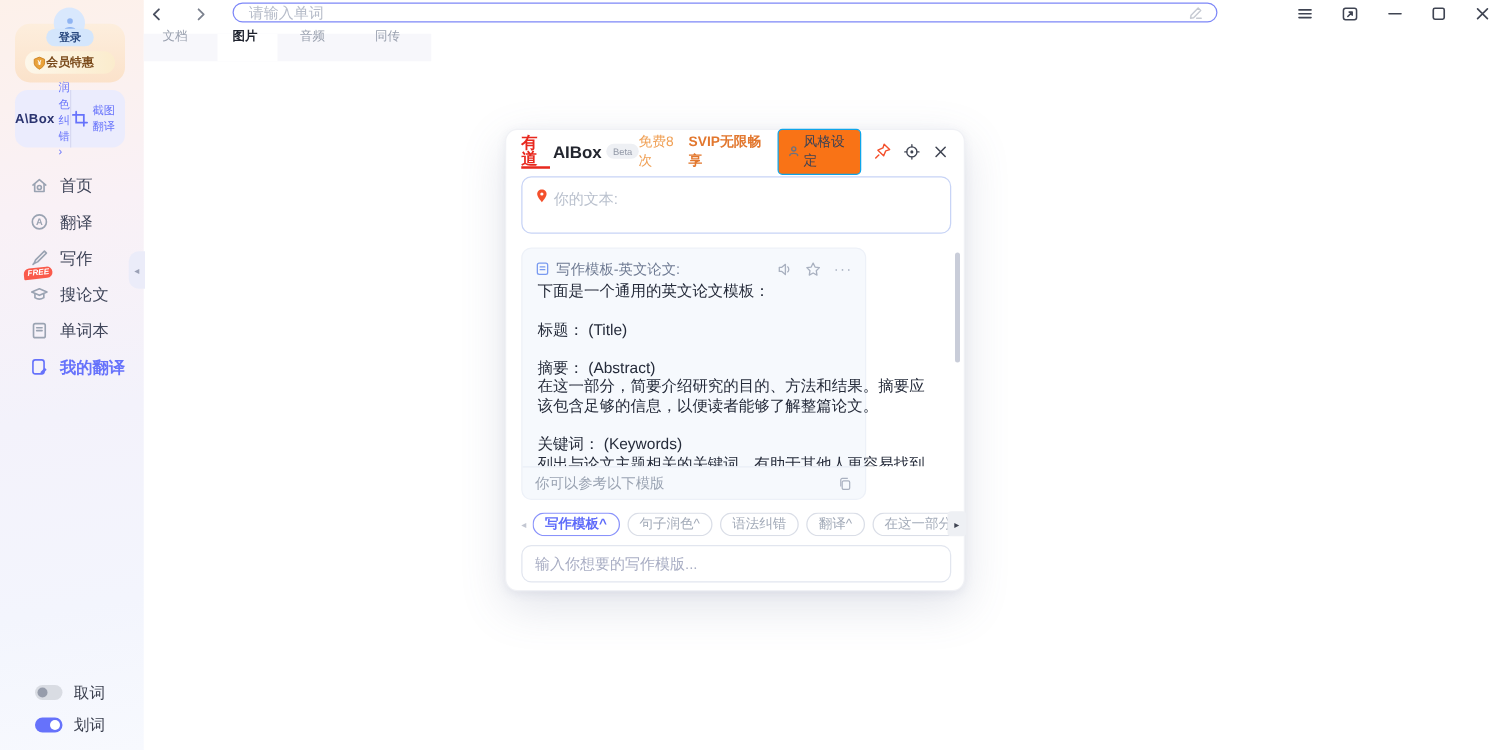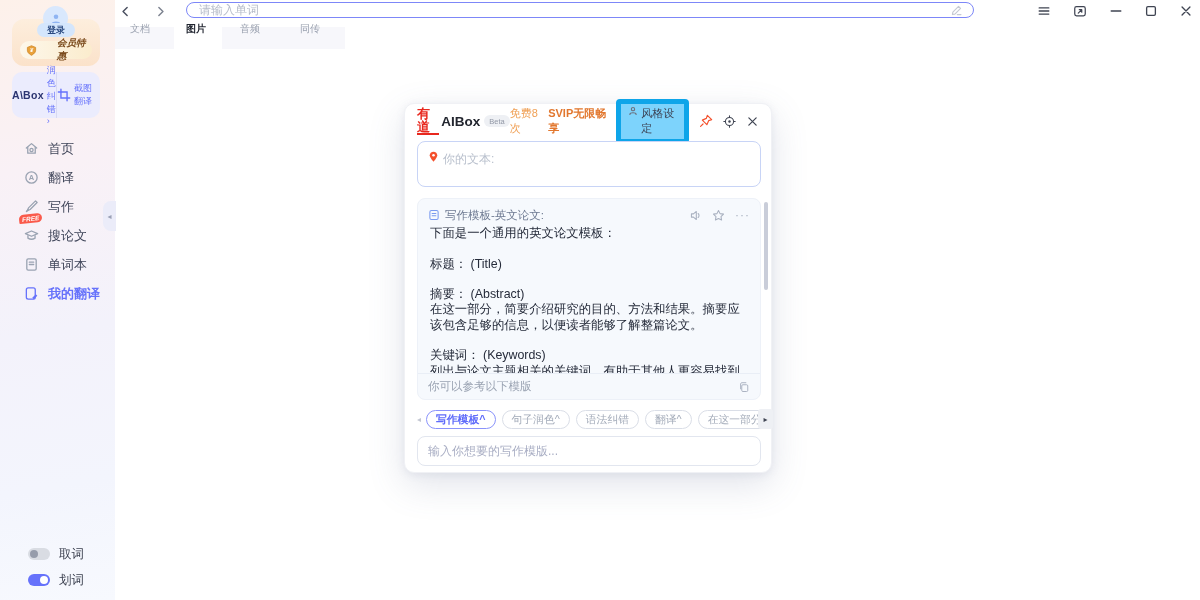--- a/index.html
+++ b/index.html
@@ -12,22 +12,22 @@
   #sidebar { left:0; top:0; width:115px; height:600px;
     background:linear-gradient(170deg,#fdf1ea 0%,#f9f1f6 28%,#f3f2fb 55%,#f3f5fd 80%,#f7f9fe 100%); }
   #login-area { left:12px; top:6px; width:88px; height:60px; }
   #login-card { left:0; top:13px; width:88px; height:47px; border-radius:12px;
     background:linear-gradient(180deg,#fdeedd,#fbe2ca); }
   #avatar { left:31px; top:0; width:25px; height:25px; border-radius:50%; background:#d9e8fd;
     display:flex; align-items:center; justify-content:center; }
   #login-pill { left:25px; top:17px; width:38px; height:14px; border-radius:7px; background:#d4e6fc;
     color:#2b4a80; font-size:9px; font-weight:bold; display:flex; align-items:center; justify-content:center; }
   #vip-pill { left:8px; top:35px; width:72px; height:18px; border-radius:9px;
-    background:linear-gradient(90deg,#fdf7ea,#fbeccd); display:flex; align-items:center; gap:20px; padding-left:6px;
-    color:#7a4a1b; font-size:9.5px; font-weight:bold;font-style:italic; }
+    background:linear-gradient(90deg,#fdf7ea,#fbeccd); display:flex; align-items:center; gap:0; padding-left:6px;
+    color:#7a4a1b; font-size:9.5px; font-weight:bold; }
   #aibox-card { left:12px; top:72px; width:88px; height:46px; border-radius:10px; background:#ebecfd;
     display:flex; }
   .aibox-half { width:44px; display:flex; flex-direction:row; align-items:center; justify-content:center; gap:3px; }
   .aibox-half + .aibox-half { border-left:1px solid #d8d9f2; }
   .aibox-logo { font-size:10.5px; font-weight:bold; color:#2b3470; letter-spacing:.3px; }
   .aibox-sub { font-size:9px; color:#6672fb; }
 
   .nav-item { left:0; width:115px; height:29px; display:flex; align-items:center; gap:9px; padding-left:24px;
     font-size:13px; color:#40465a; cursor:default; position:absolute; }
   .nav-item.active { color:#6672fb; font-weight:bold; }
@@ -64,29 +64,29 @@
 
   
   #dialog { left:404px; top:103px; width:368px; height:370px; background:#fff; border-radius:10px;
     border:1px solid #f0f1f5; box-shadow:0 12px 36px rgba(96,106,145,.18), 0 2px 8px rgba(96,106,145,.10); }
   #dlg-header { left:0; top:0; width:100%; height:34px; display:flex; align-items:center; padding:0 12px; }
   #logo-red { font-size:13px; font-weight:900; color:#e8281e; border-bottom:2.5px solid #e8281e; line-height:13px; }
   #logo-text { font-size:13.5px; font-weight:bold; color:#23262f; margin-left:2px; }
   #beta-badge { margin-left:4px; font-size:7.5px; background:#eef0f4; color:#9298a6; padding:1.5px 5px; border-radius:7px;text-align:center; }
   #quota-free { margin-left:auto; font-size:11px; color:#f0a055; }
   #quota-svip { margin-left:5px; font-size:11px; font-weight:bold; color:#e2772e; }
-  #style-btn { margin-left:9px; display:flex; gap:3px; border:5px solid #0ea5e9; border-radius:4px;
-    padding:2.5px 7px; font-size:11px; color:#3c4254; background:#7dd3fc; }
+  #style-btn { margin-left:9px; display:flex; align-items:center; gap:3px; border:1px solid #0ea5e9; border-radius:4px;
+    padding:2.5px 7px; font-size:11px; color:#3c4254; background:#f97316; }
   .hdr-icon { margin-left:10px; }
 
   #text-area { left:12px; top:37px; width:344px; height:46px; border:1px solid #c8d4f6; border-radius:8px;
     display:flex; align-items:flex-start; gap:4px; padding:9px 10px; background:#fff; }
   #text-area-label { font-size:12px; color:#b9c0cd; }
 
-  #result-card { left:12px; top:94px; width:344px; height:202px; background:#f6f9fd; border:1px solid #edf1f8;
+  #result-card { left:12px; top:94px; width:276px; height:202px; background:#f6f9fd; border:1px solid #edf1f8;
     border-radius:8px; }
   #result-head { left:0; top:0; width:100%; height:24px; display:flex; align-items:center; gap:5px; padding:8px 10px 0; }
   #result-title { font-size:11.5px; color:#6e7a92; }
   #result-actions { margin-left:auto; display:flex; align-items:center; gap:10px; color:#a9b1c0; }
   #result-dots { font-size:12px; letter-spacing:1px; color:#a9b1c0; }
   #result-body { left:12px; top:27px; width:322px; height:147px; font-size:12.4px; line-height:15.3px;
     color:#252b3a; white-space:pre-line; overflow:hidden; }
   #result-foot { left:0; bottom:0; width:100%; height:26px; border-top:1px solid #e9eef6; display:flex;
     align-items:center; padding:0 10px; position:absolute; }
   #result-foot-text { font-size:11.5px; color:#9aa3b2; }

